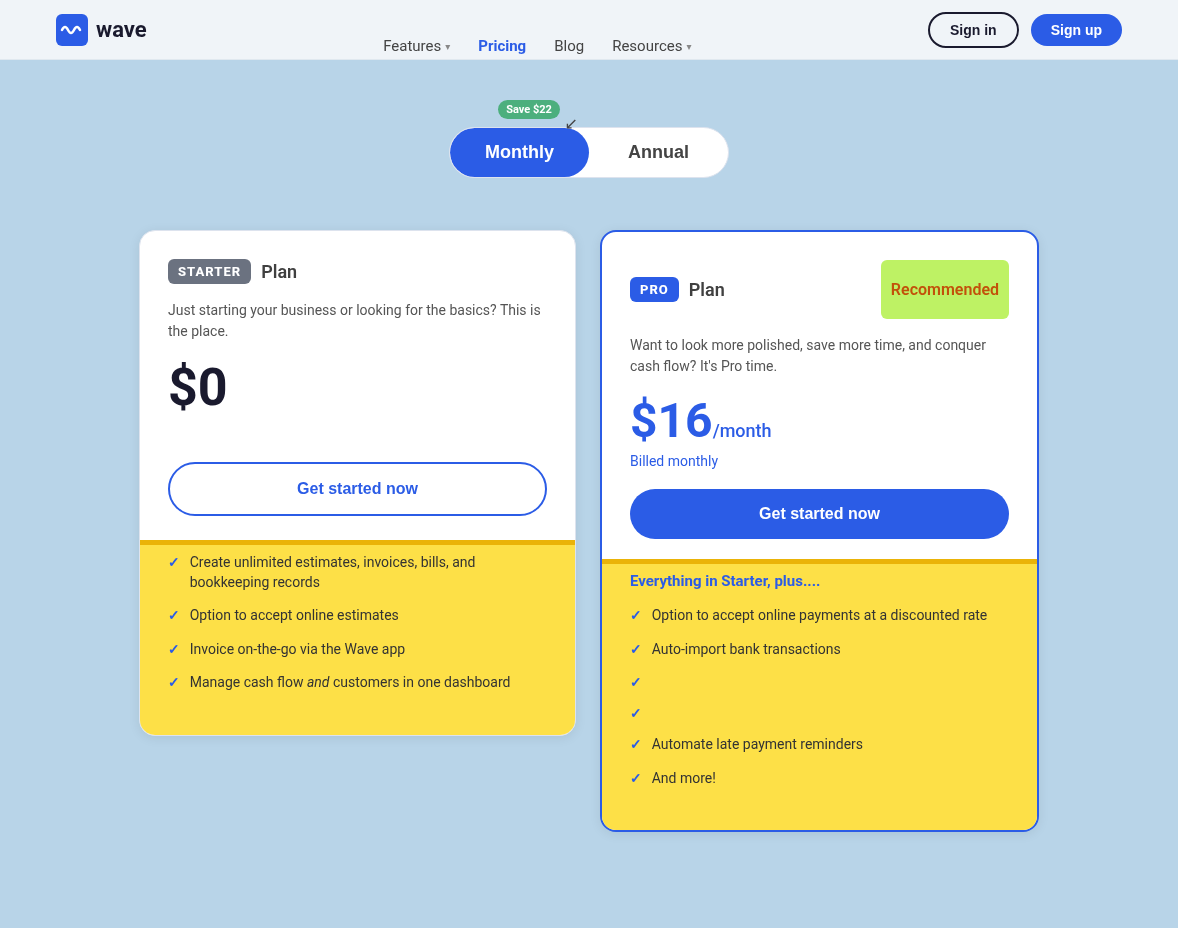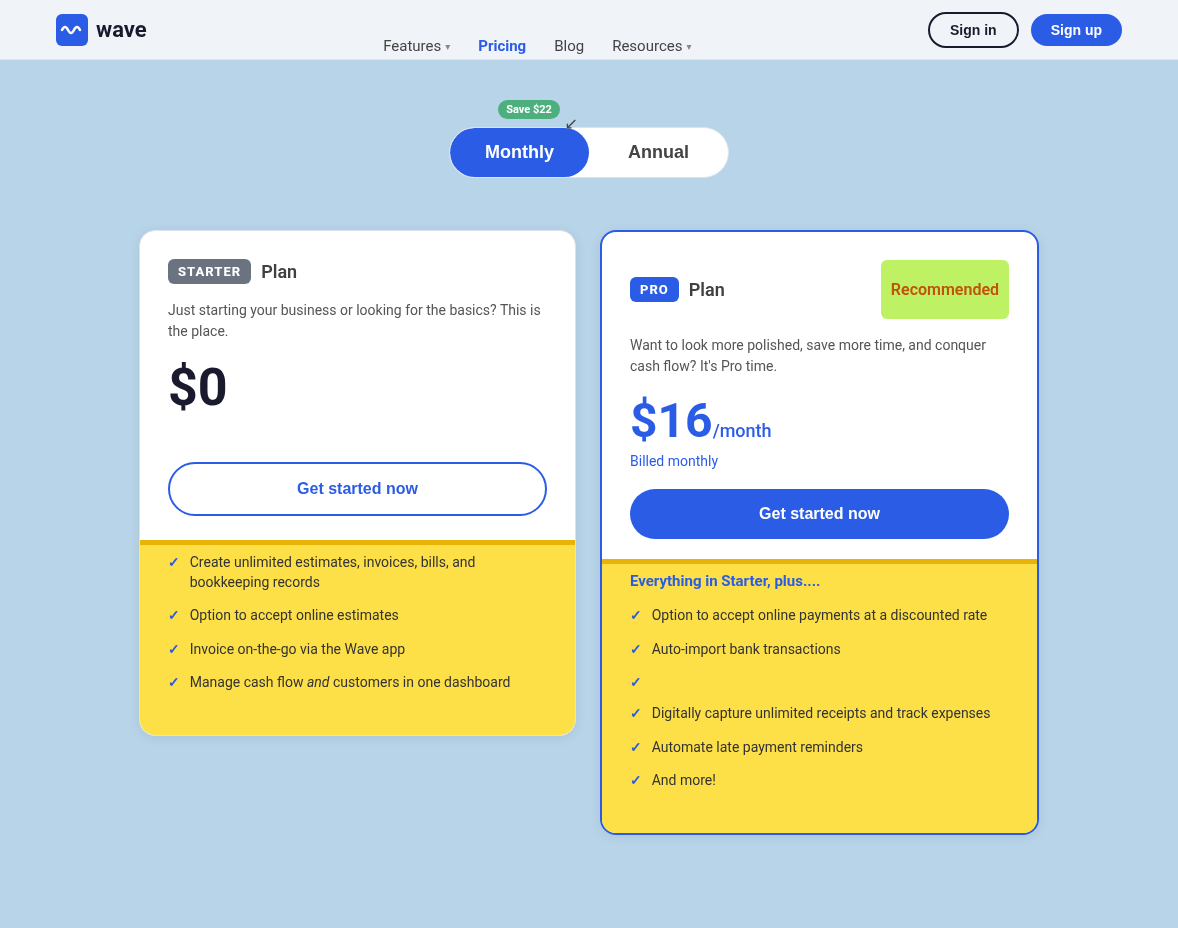--- a/index.html
+++ b/index.html
@@ -420,21 +420,20 @@
         </div>
         <div class="feature-item">
           <span class="feature-check">✓</span>
           <span class="feature-text">Auto-import bank transactions</span>
         </div>
         <div class="feature-item">
           <span class="feature-check">✓</span>
         </div>
         <div class="feature-item">
           <span class="feature-check">✓</span>
-          <span class="feature-text">Digitally capture unlimited receipts and track expenses</span>
         </div>
         <div class="feature-item">
           <span class="feature-check">✓</span>
           <span class="feature-text">Automate late payment reminders</span>
         </div>
         <div class="feature-item">
           <span class="feature-check">✓</span>
           <span class="feature-text">And more!</span>
         </div>
       </div>

